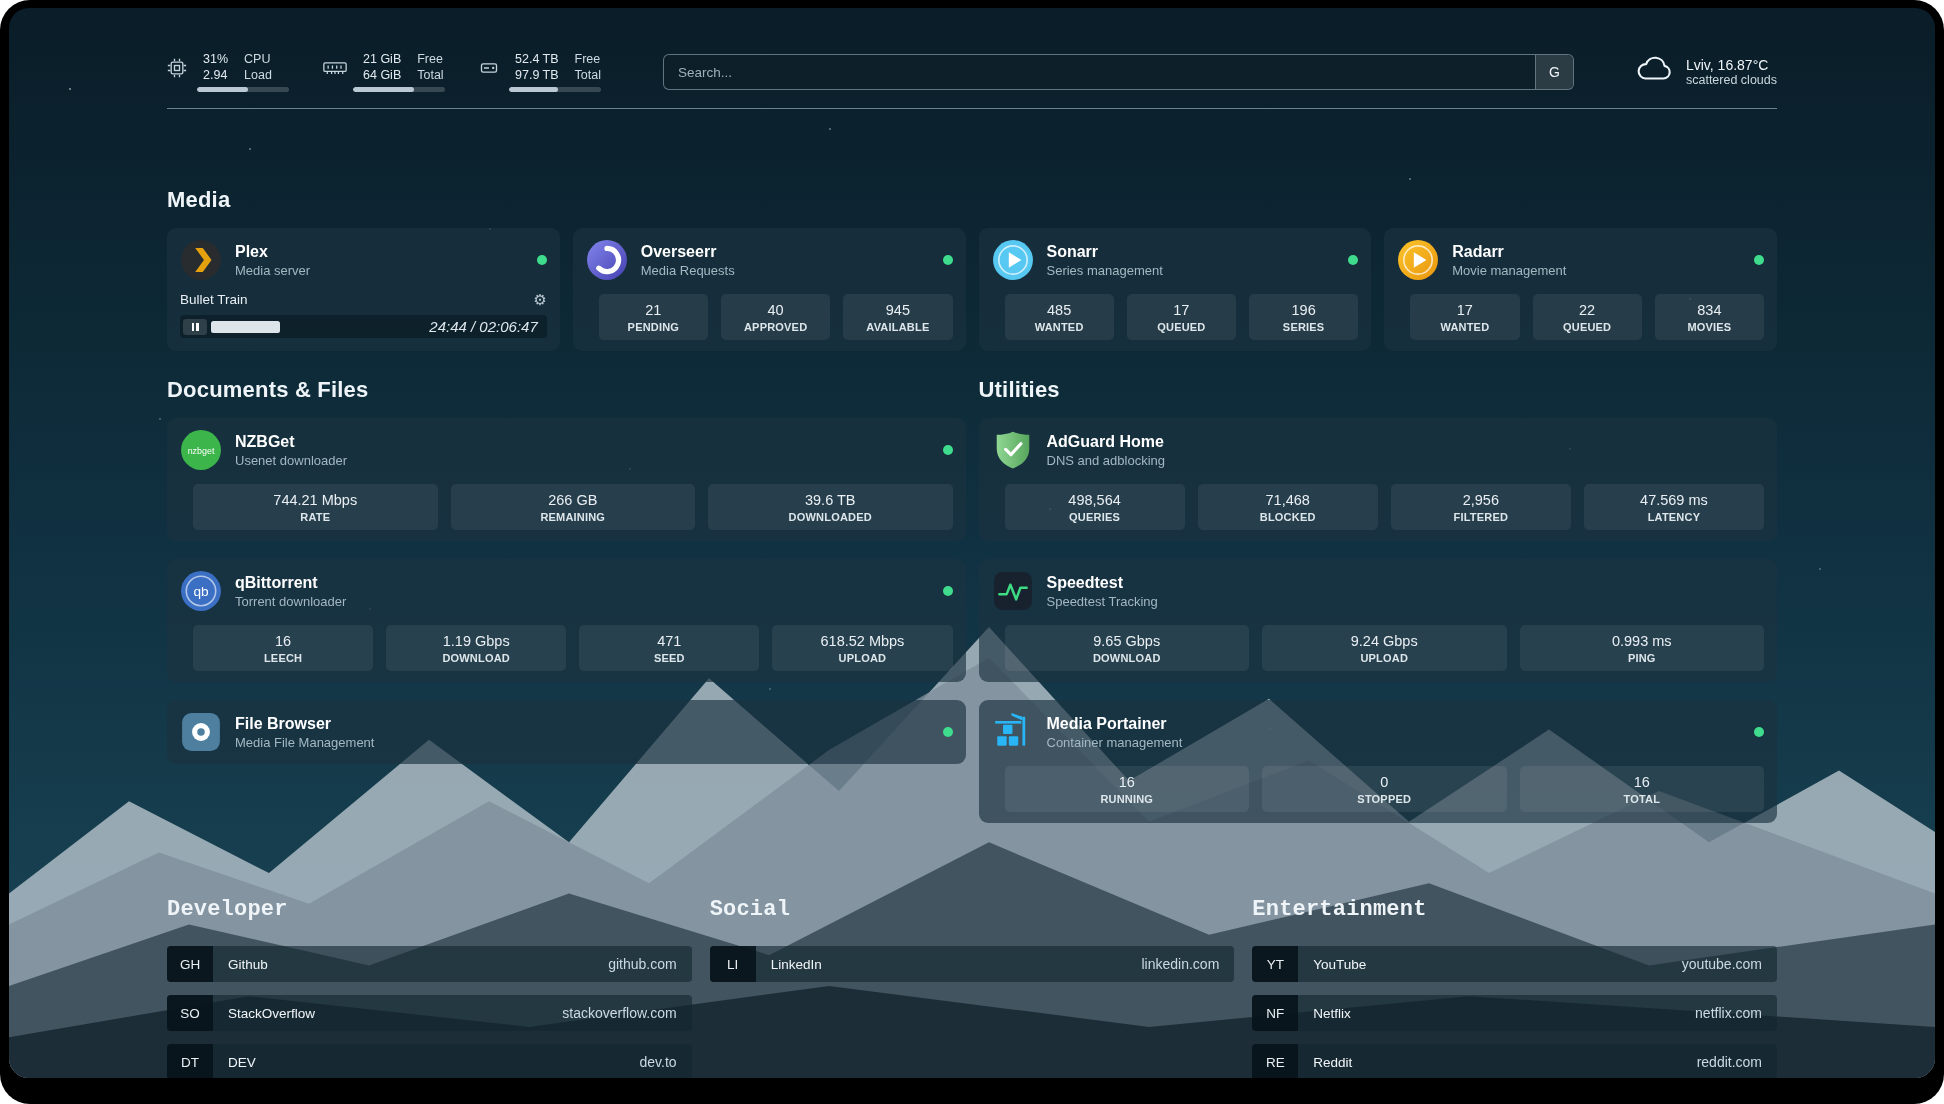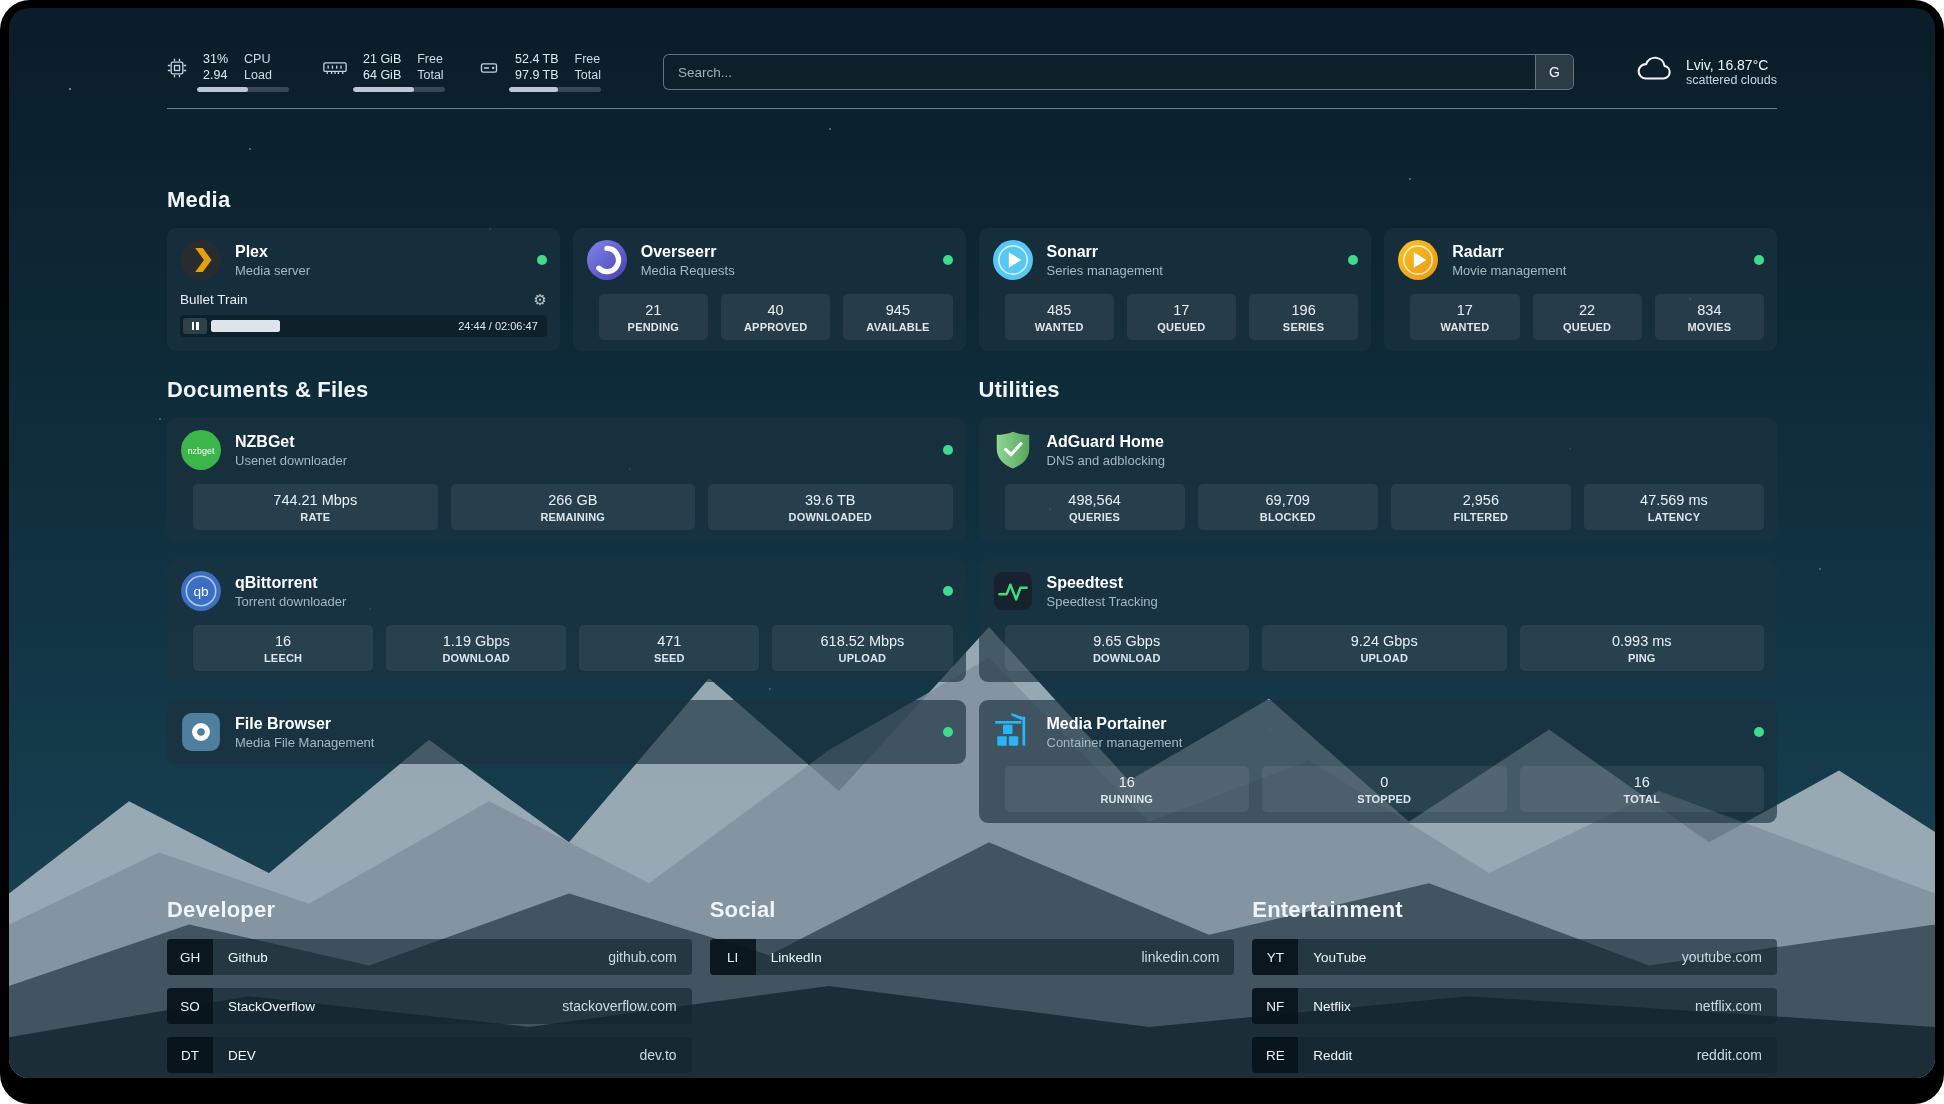--- a/index.html
+++ b/index.html
@@ -64,30 +64,30 @@
   
   .player-title-row { display: flex; align-items: center; margin-top: 11px; }
   .player-title { font-size: 13.5px; color: #e9eff3; }
   .gear { margin-left: auto; color: #b9c8d0; font-size: 15px; cursor: pointer; line-height: 1; }
   .player-bar-row { display: flex; align-items: center; margin-top: 8px; background: rgba(8,22,30,0.55); border-radius: 4px; padding: 3px; }
   .pause-btn { width: 24px; height: 16px; display: flex; align-items: center; justify-content: center; gap: 2px;
     background: rgba(255,255,255,0.14); border-radius: 3px; cursor: pointer; }
   .pause-btn i { display: block; width: 2.5px; height: 8px; background: #fff; }
   .player-fill { height: 12px; background: #dde5ea; border-radius: 2.5px; margin-left: 4px; }
   .player-spacer { flex: 1; }
-  .player-time { font-size: 11px; color: #dfe7ec; margin-right: 6px; white-space: nowrap; }
+  .player-time { font-size: 15px; color: #dfe7ec; margin-right: 6px; white-space: nowrap; font-style: italic; }
 
   
   .main-grid { display: grid; grid-template-columns: 1fr 1fr; gap: 13px; margin-top: 26px; }
   .col h2.section-title { margin-bottom: 15px; }
   .col .card { margin-bottom: 18px; }
 
   
   .bookmarks-grid { display: grid; grid-template-columns: repeat(3, 1fr); gap: 18px; margin-top: 56px; }
-  .bookmarks-grid h2.section-title { margin-bottom: 16px; }
+  .bookmarks-grid h2.section-title { margin-bottom: 24px; font-family: Liberation Mono, monospace; }
   .bm-row { display: flex; align-items: center; height: 36px; background: rgba(17,38,49,0.62); border-radius: 4px;
     overflow: hidden; margin-bottom: 13px; cursor: pointer; }
   .bm-abbr { width: 46px; align-self: stretch; background: rgba(7,18,25,0.85); color: #e9eff3; display: flex;
     align-items: center; justify-content: center; font-size: 13.5px; }
   .bm-name { margin-left: 15px; font-size: 13.5px; color: #f2f6f8; }
   .bm-url { margin-left: auto; margin-right: 15px; font-size: 14px; color: #ccd9e0; }
 </style>
 </head>
 <body>
 
@@ -444,21 +444,21 @@
                 <span class="svc-name">AdGuard Home</span>
                 <span class="svc-desc">DNS and adblocking</span>
               </span>
             </div>
             <div class="stats">
               <div class="stat">
                   <div class="stat-value">498,564</div>
                   <div class="stat-label">QUERIES</div>
                 </div>
               <div class="stat">
-                  <div class="stat-value">69,709</div>
+                  <div class="stat-value">71,468</div>
                   <div class="stat-label">BLOCKED</div>
                 </div>
               <div class="stat">
                   <div class="stat-value">2,956</div>
                   <div class="stat-label">FILTERED</div>
                 </div>
               <div class="stat">
                   <div class="stat-value">47.569 ms</div>
                   <div class="stat-label">LATENCY</div>
                 </div>

